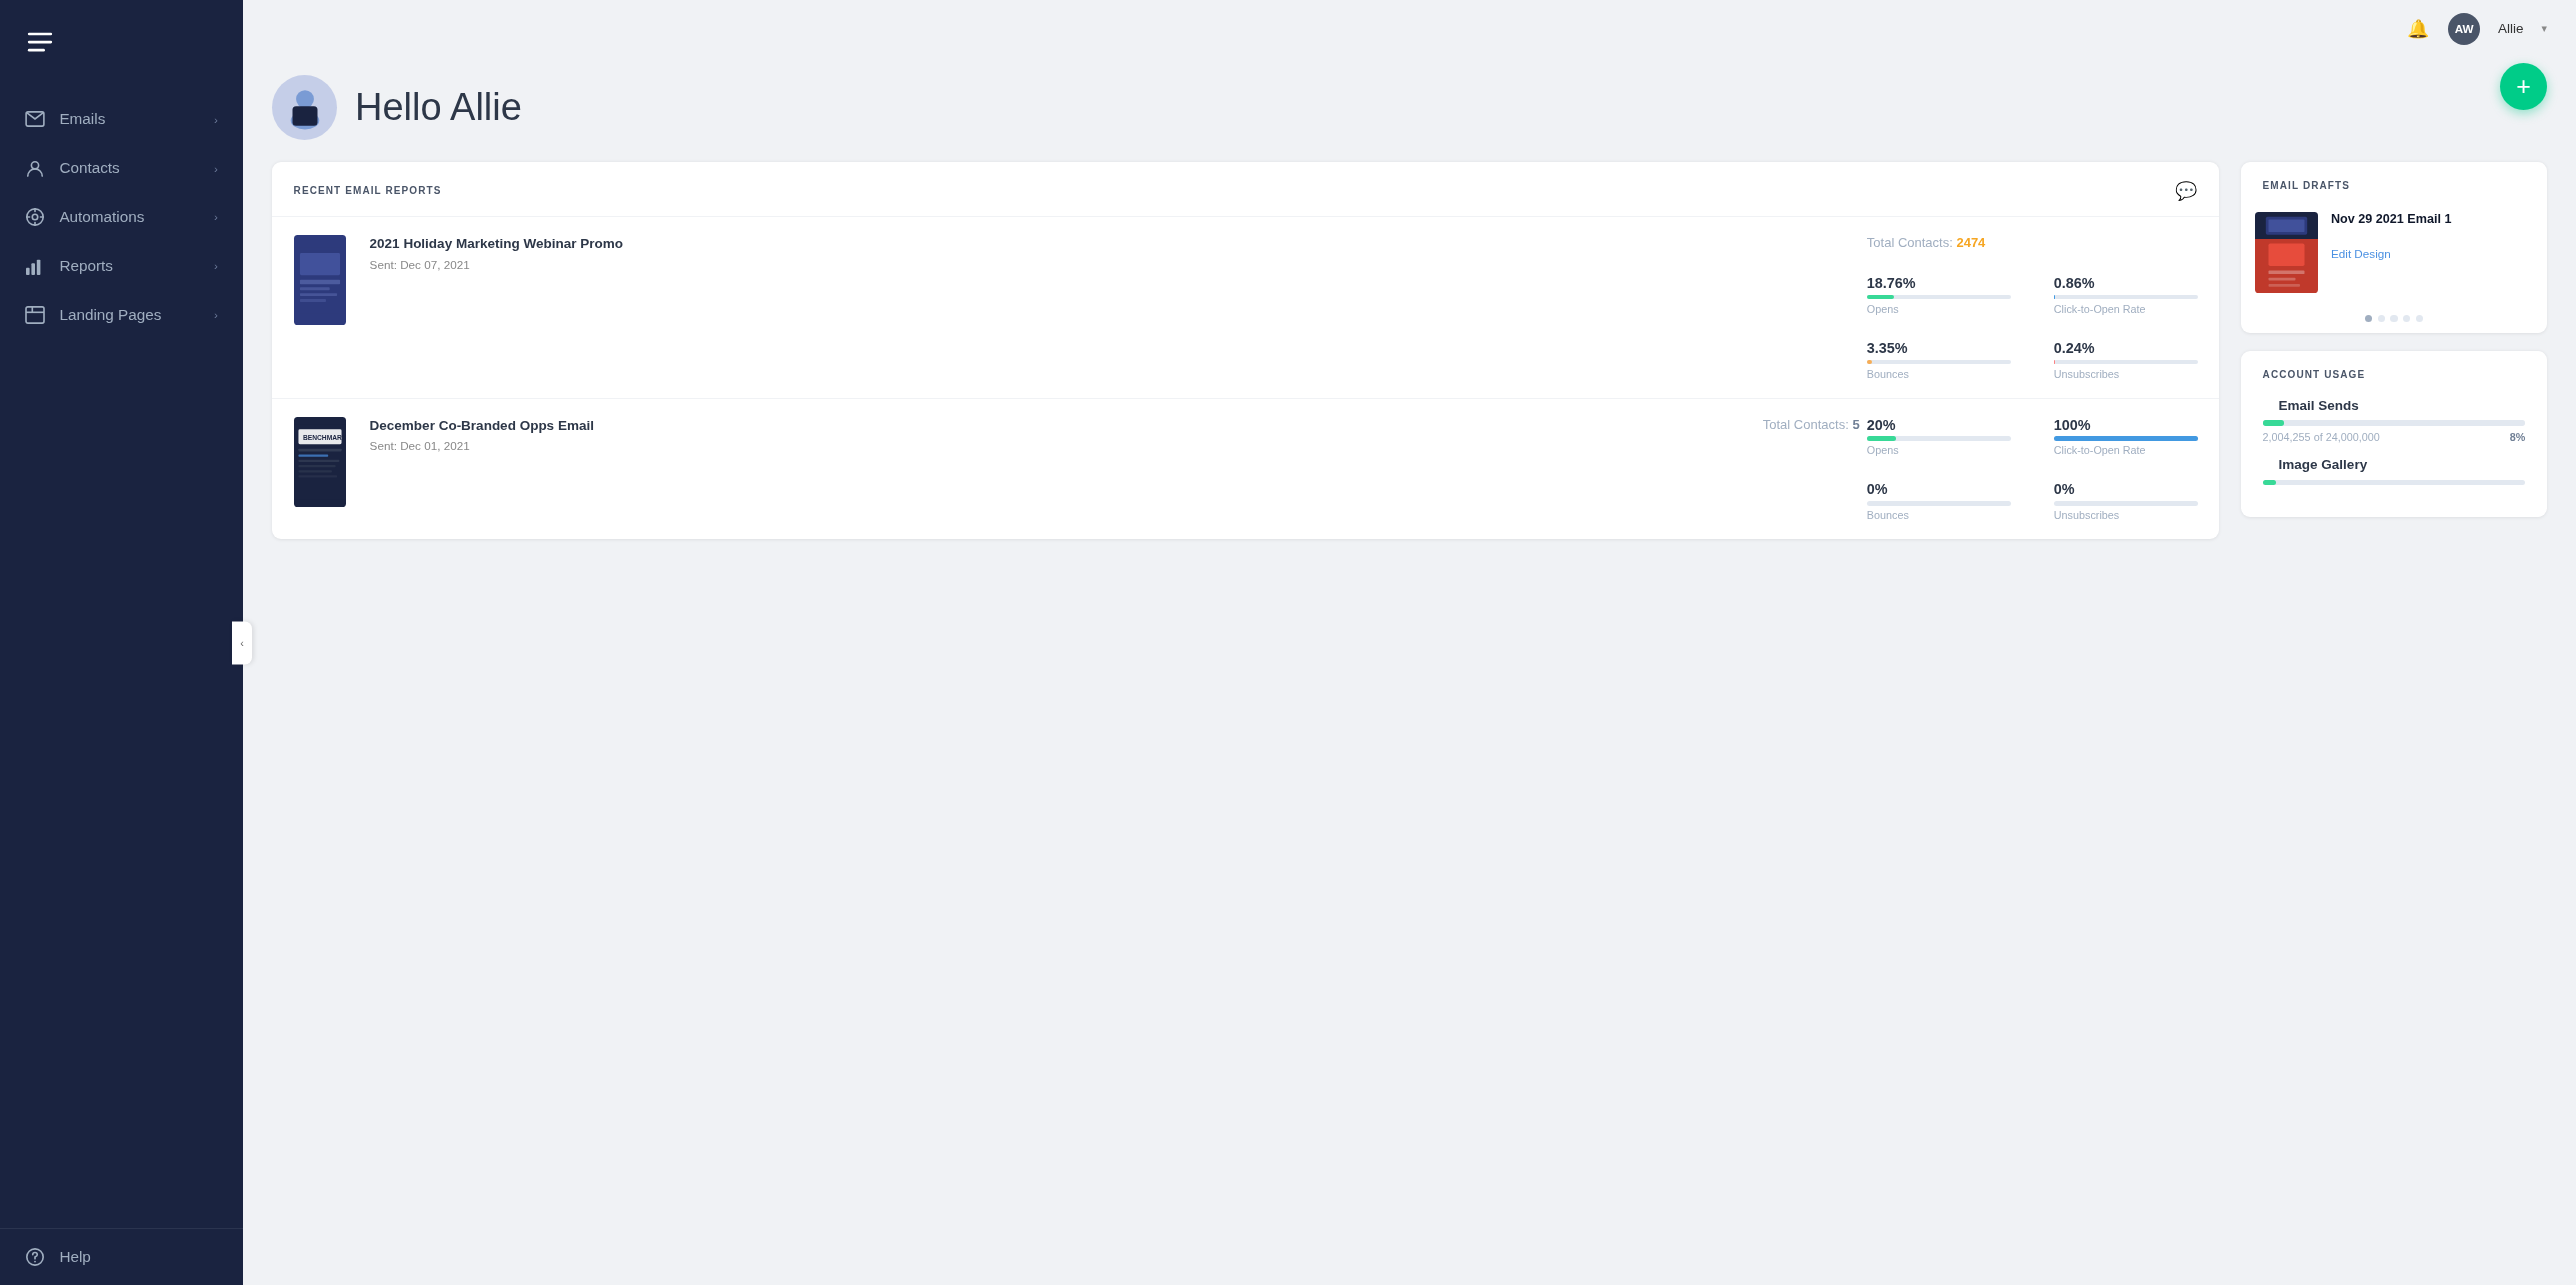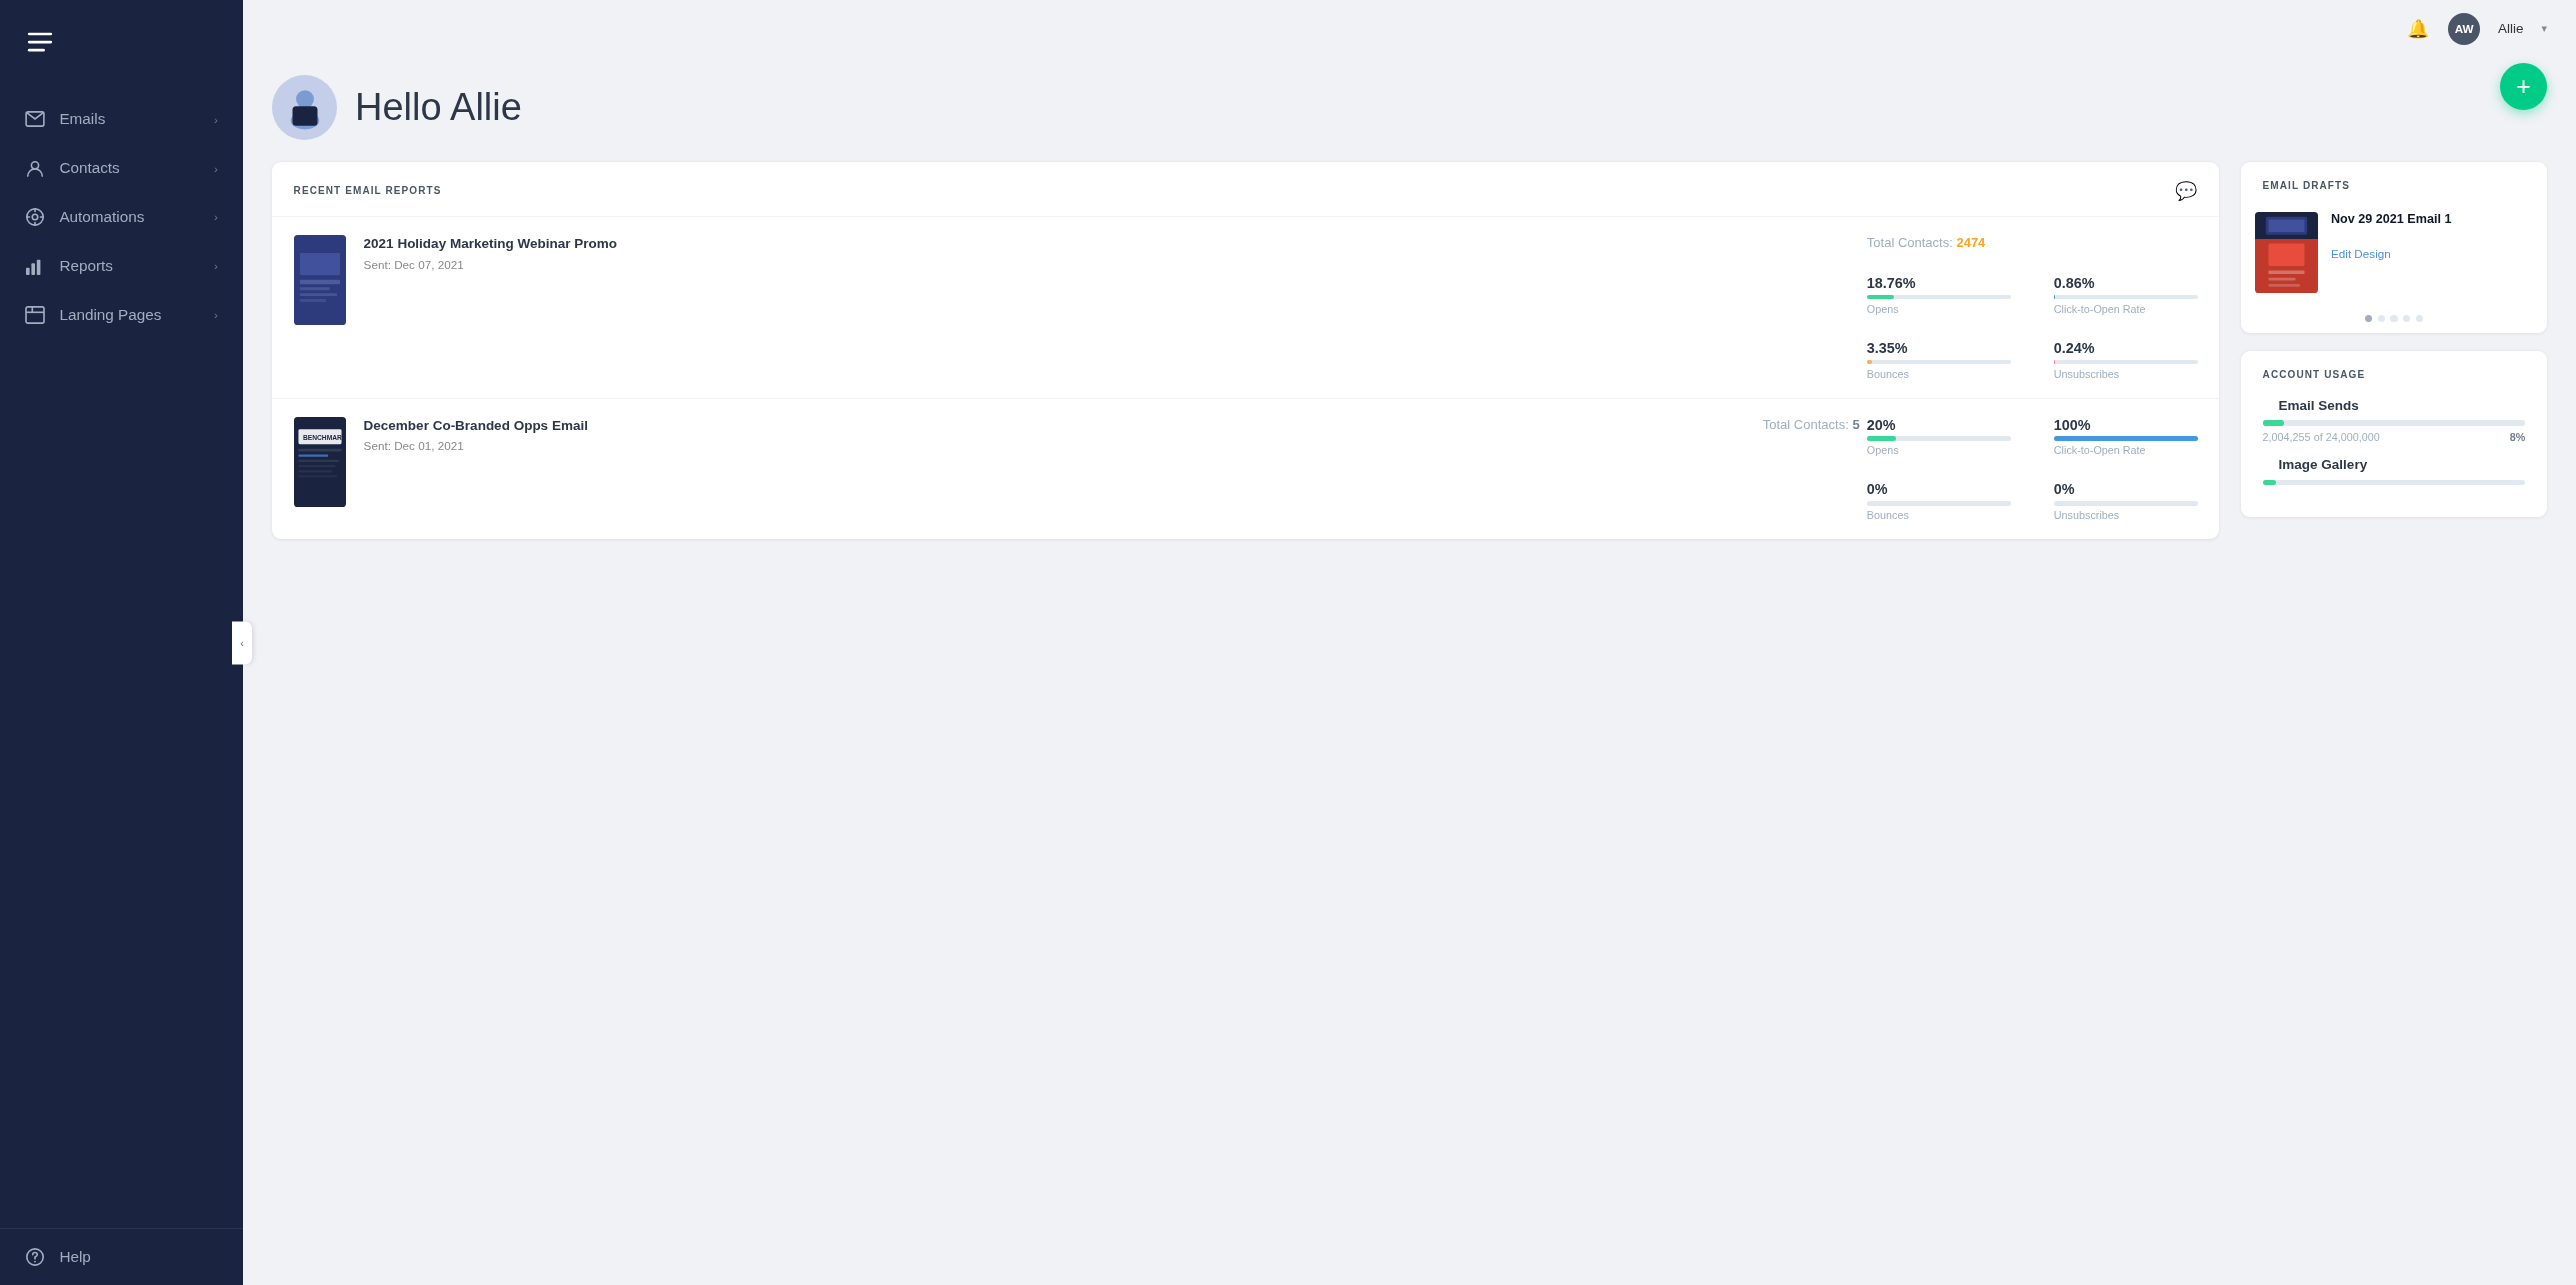--- a/index.html
+++ b/index.html
@@ -201,21 +201,21 @@
       text-transform: uppercase;
     }
     .chat-icon { font-size: 18px; color: #aaa; cursor: pointer; }
 
     
     .report-item {
       display: flex;
       align-items: flex-start;
       padding: 18px 21.6px;
       border-top: 0.9px solid #f0f2f5;
-      gap: 18px;
+      gap: 24px;
     }
     .report-thumb {
       width: 52px;
       height: 90px;
       flex-shrink: 0;
       border-radius: 3.6px;
       overflow: hidden;
       background: #2d3a7c;
       display: flex;
       align-items: center;

